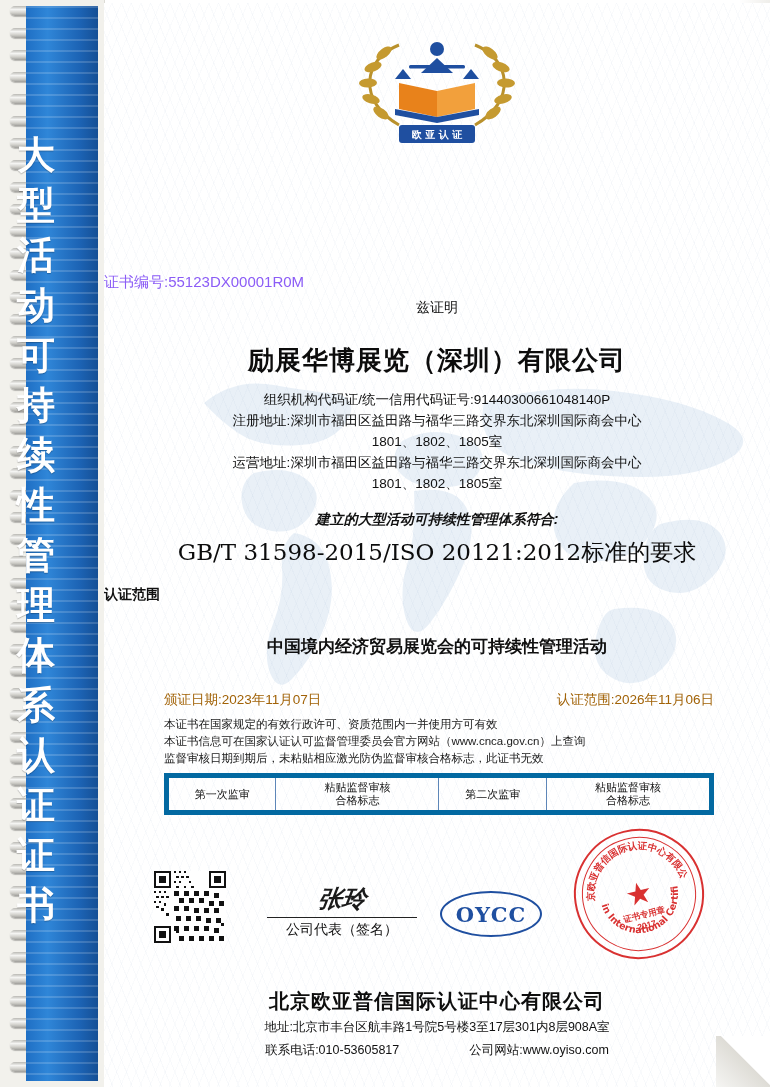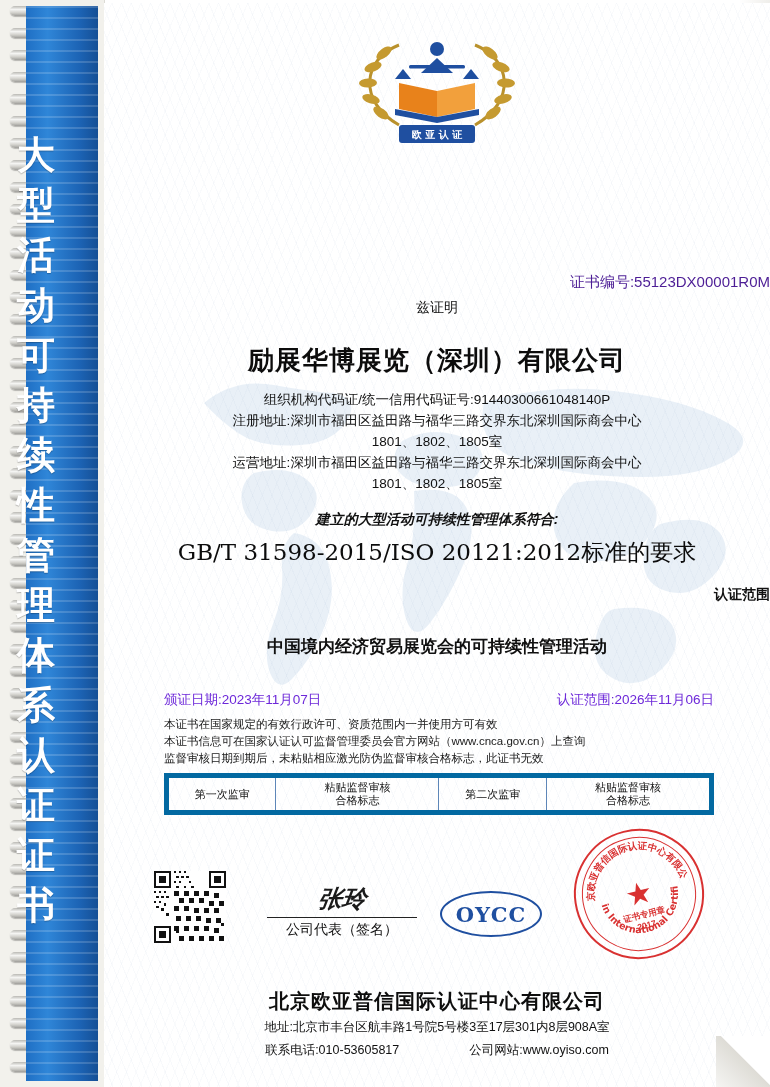--- a/index.html
+++ b/index.html
@@ -129,23 +129,23 @@
     letter-spacing: 2px;
     color: #111111;
     line-height: 50px;
   }
   .doc-title .l2 { letter-spacing: 6px; }
 
   .cert-no {
     position: absolute;
     left: 0; top: 270px;
     width: 666px;
-    text-align: right;
+    text-align: left;
     font-size: 15px;
-    color: #4c1d95;
+    color: #8b5cf6;
     font-family: "Liberation Sans", sans-serif;
   }
   .hereby {
     position: absolute;
     left: 0; top: 296px;
     width: 666px;
     text-align: center;
     font-size: 14px;
     color: #111;
   }
@@ -190,21 +190,21 @@
     font-family: "DejaVu Serif", serif;
     font-size: 23px;
     font-weight: normal;
     color: #0c0c0c;
     letter-spacing: 0px;
   }
   .scope-label {
     position: absolute;
     left: 0; top: 583px;
     width: 666px;
-    text-align: right;
+    text-align: left;
     font-size: 14px;
     font-weight: bold;
     color: #111;
   }
   .scope-text {
     position: absolute;
     left: 0; top: 632px;
     width: 666px;
     text-align: center;
     font-size: 17px;
@@ -213,21 +213,21 @@
   }
 
   
   .dates {
     position: absolute;
     left: 60px; top: 688px;
     width: 550px;
     display: flex;
     justify-content: space-between;
     font-size: 13.5px;
-    color: #6d28d9;
+    color: #a16207;
   }
 
   
   .fine {
     position: absolute;
     left: 60px; top: 713px;
     width: 560px;
     font-size: 11.5px;
     line-height: 17px;
     color: #1a1a1a;

